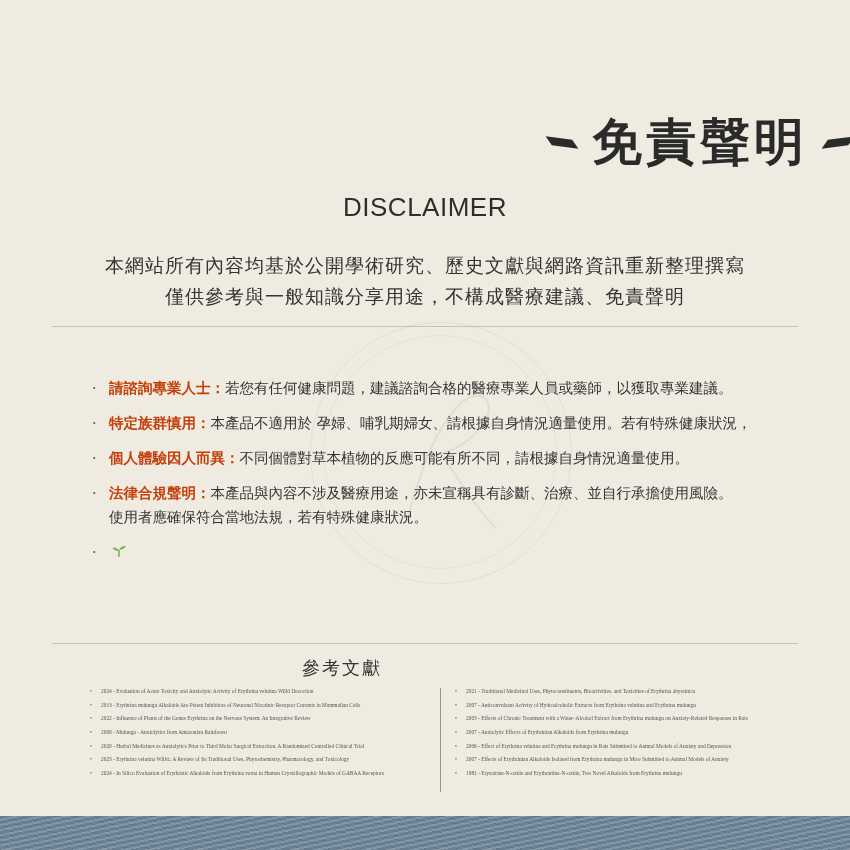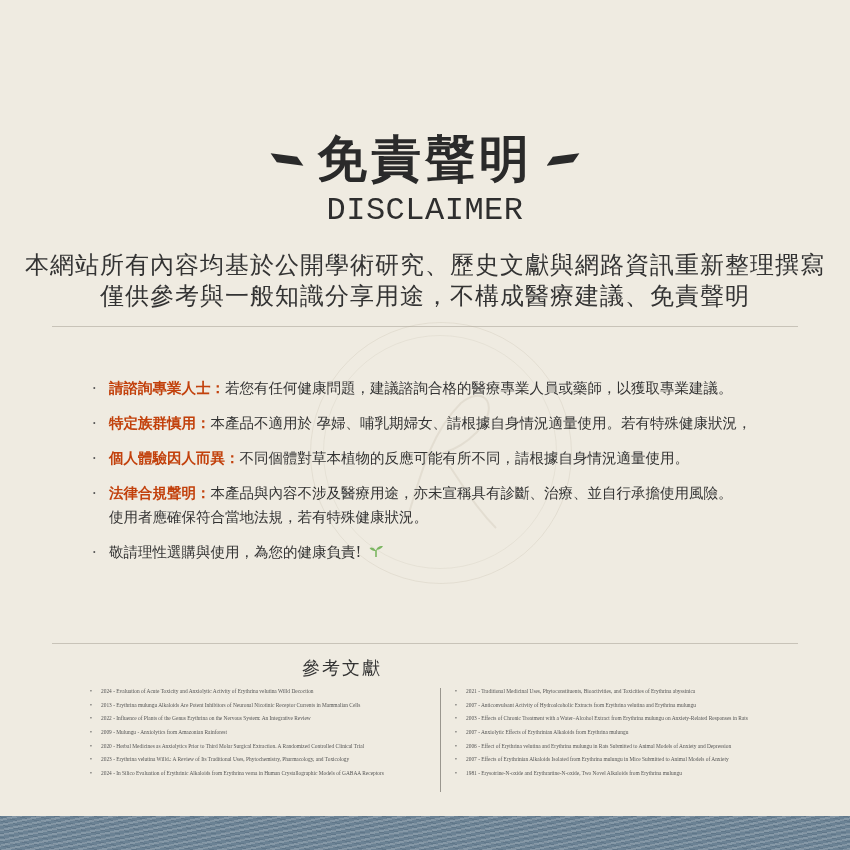--- a/index.html
+++ b/index.html
@@ -3,40 +3,40 @@
 <meta charset="utf-8">
 <style>
   html, body { margin:0; padding:0; }
   body {
     width:850px; height:850px; overflow:hidden; position:relative;
     background:#efebe1;
     font-family:"DejaVu Serif","Liberation Serif",serif;
     color:#2c2c2c;
   }
   .title-row {
-    position:absolute; top:128px; left:0; width:850px;
-    display:flex; justify-content:center; align-items:center;
+    position:absolute; top:111px; left:0; width:850px;
+    display:flex; justify-content:flex-end; align-items:center;
   }
   .title-zh {
     font-size:50px; font-weight:bold; letter-spacing:4px; color:#2a2a2a;
     margin:0 18px; line-height:62px;
   }
   .dash {
     width:24px; height:9px; background:#2a2a2a; display:inline-block;
   }
   .dash.left { transform:skewX(40deg) rotate(8deg); }
   .dash.right { transform:skewX(-40deg) rotate(-8deg); }
   .title-en {
     position:absolute; top:192px; left:0; width:850px; text-align:center;
-    font-family:Liberation Mono, monospace;
-    font-size:32px; color:#2e2e2e; letter-spacing:0.5px;
+    font-family:Liberation Sans, sans-serif;
+    font-size:26px; color:#2e2e2e; letter-spacing:0.5px;
   }
   .intro {
     position:absolute; top:250px; left:0; width:850px; text-align:center;
-    font-size:24px; line-height:31px; color:#333; letter-spacing:1px;
+    font-size:19px; line-height:31px; color:#333; letter-spacing:1px;
   }
   .hr { position:absolute; left:52px; width:746px; height:1px; background:#c8c3b8; }
   .hr.one { top:326px; }
   .hr.two { top:643px; }
   .watermark {
     position:absolute; left:310px; top:322px; width:260px; height:260px;
     border-radius:50%; border:1.5px solid rgba(170,160,140,0.18);
     pointer-events:none;
   }
   .watermark .inner {
@@ -111,21 +111,20 @@
     <span class="dot">·</span>
     <b>個人體驗因人而異：</b><span>不同個體對草本植物的反應可能有所不同，請根據自身情況適量使用。</span>
   </div>
   <div class="item">
     <span class="dot">·</span>
     <b>法律合規聲明：</b><span>本產品與內容不涉及醫療用途，亦未宣稱具有診斷、治療、並自行承擔使用風險。</span><br>
     <span>使用者應確保符合當地法規，若有特殊健康狀況。</span>
   </div>
   <div class="item">
     <span class="dot">·</span>
-    <span>敬請理性選購與使用，為您的健康負責!</span>
     <span class="leaf">
       <svg width="16" height="16" viewBox="0 0 16 16">
         <path d="M8 15 L8 8" stroke="#7bb661" stroke-width="1.6"></path>
         <path d="M8 9 C6 5, 3 5, 1.5 6 C3 8.5, 6 9, 8 9 Z" fill="#7bb661"></path>
         <path d="M8 8 C10 4, 13 3.5, 15 4.5 C13 7, 10 8, 8 8 Z" fill="#7bb661"></path>
       </svg>
     </span>
   </div>
 </div>
 

